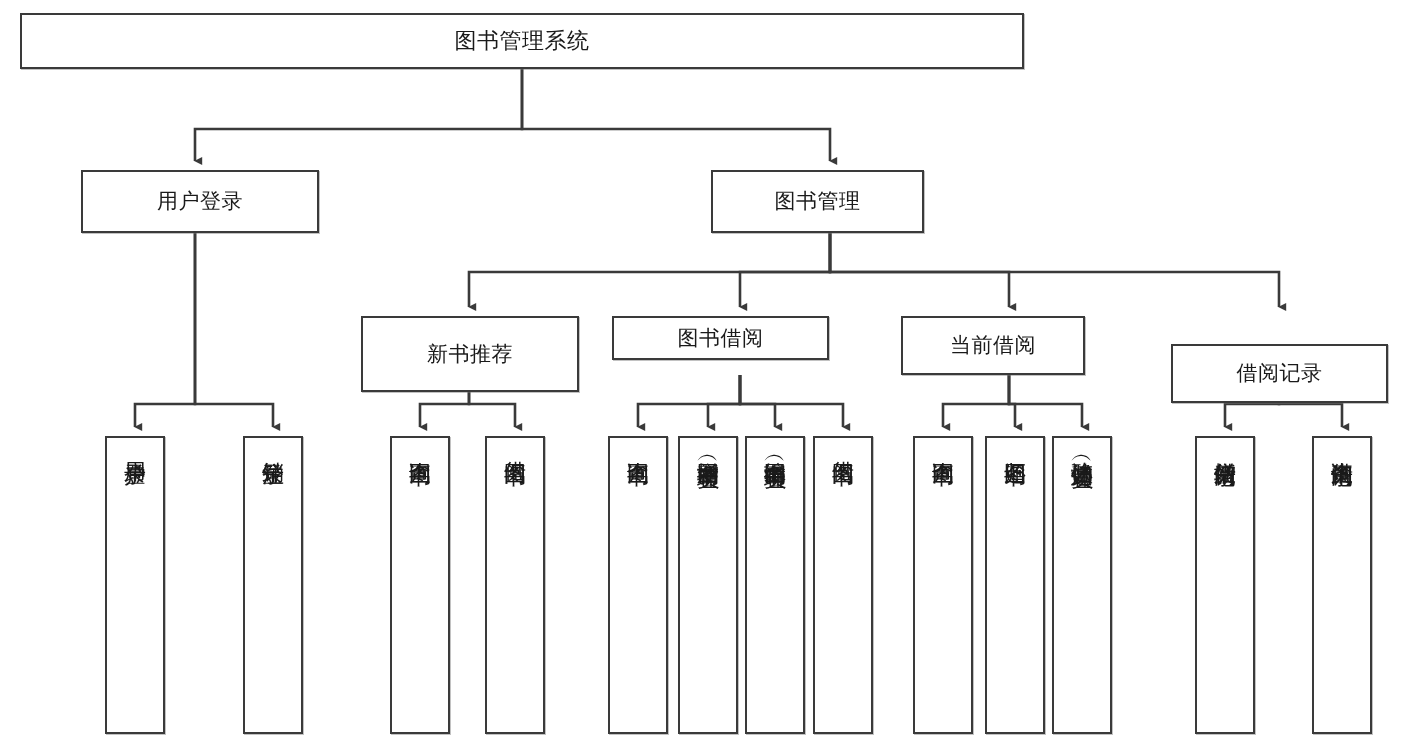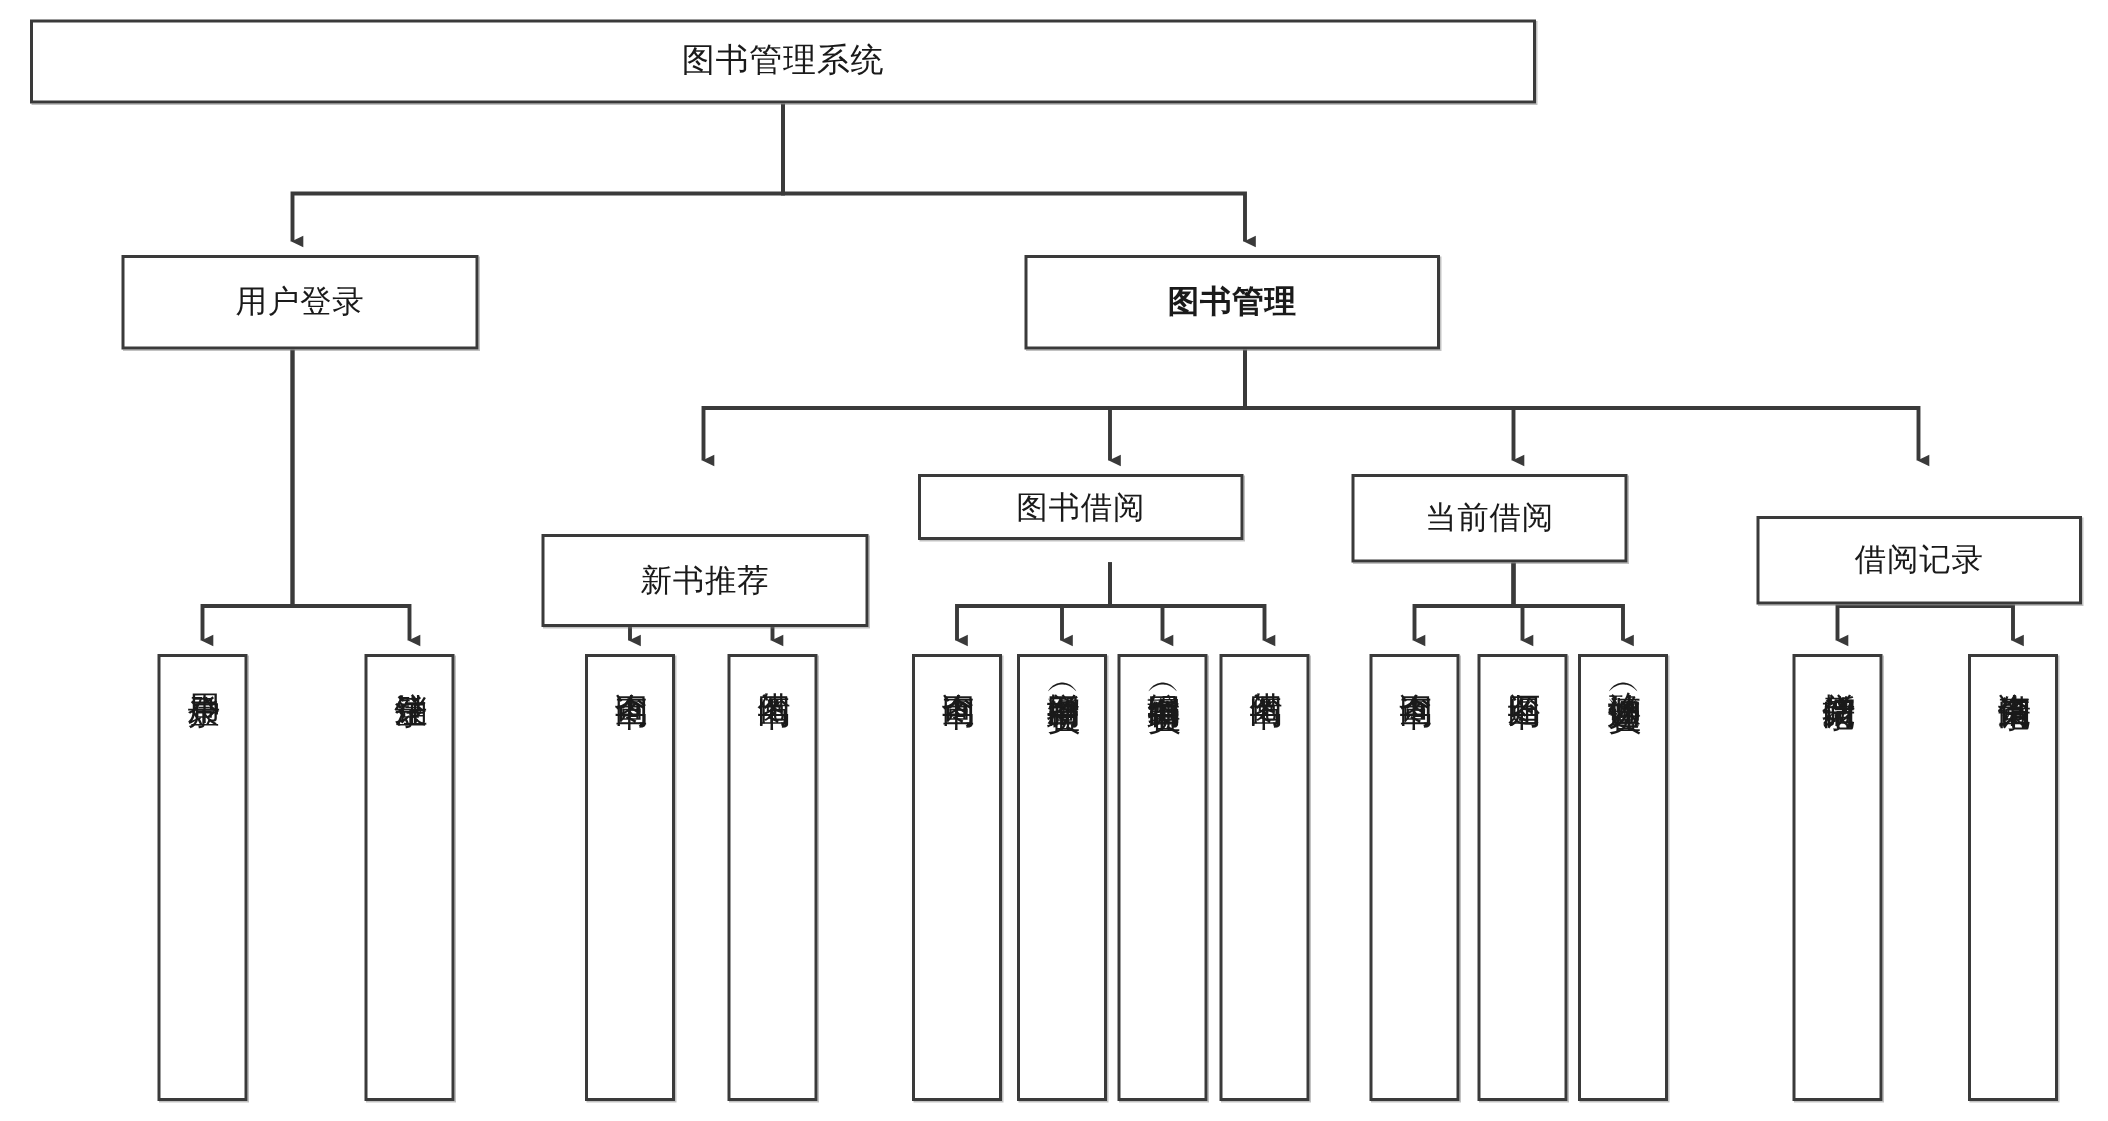--- a/index.html
+++ b/index.html
@@ -109,24 +109,24 @@
       </g>
   </svg>
 
   <div id="nodes-layer">
       <div class="node horiz root" style="left: 20px; top: 13px; width: 1004px; height: 56px;">
         <span class="label">图书管理系统</span>
       </div>
       <div class="node horiz" style="left: 81px; top: 170px; width: 238px; height: 63px;">
         <span class="label">用户登录</span>
       </div>
-      <div class="node horiz" style="left: 683px; top: 170px; width: 277px; height: 63px; font-weight: bold;">
+      <div class="node horiz" style="left: 711px; top: 170px; width: 213px; height: 63px;">
         <span class="label">图书管理</span>
       </div>
-      <div class="node horiz" style="left: 361px; top: 316px; width: 218px; height: 62px; margin-top: 40px;">
+      <div class="node horiz" style="left: 361px; top: 316px; width: 218px; height: 76px;">
         <span class="label">新书推荐</span>
       </div>
       <div class="node horiz" style="left: 612px; top: 316px; width: 217px; height: 44px;">
         <span class="label">图书借阅</span>
       </div>
       <div class="node horiz" style="left: 901px; top: 316px; width: 184px; height: 59px;">
         <span class="label">当前借阅</span>
       </div>
       <div class="node horiz" style="left: 1171px; top: 316px; width: 217px; height: 59px; margin-top: 28px;">
         <span class="label">借阅记录</span>

